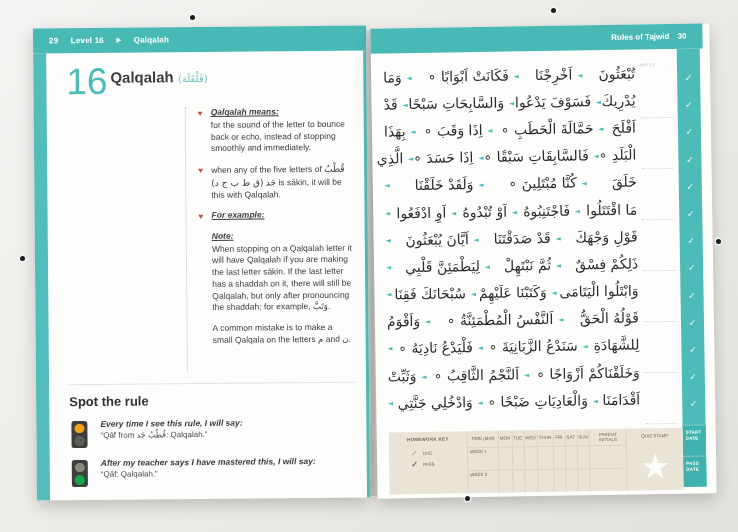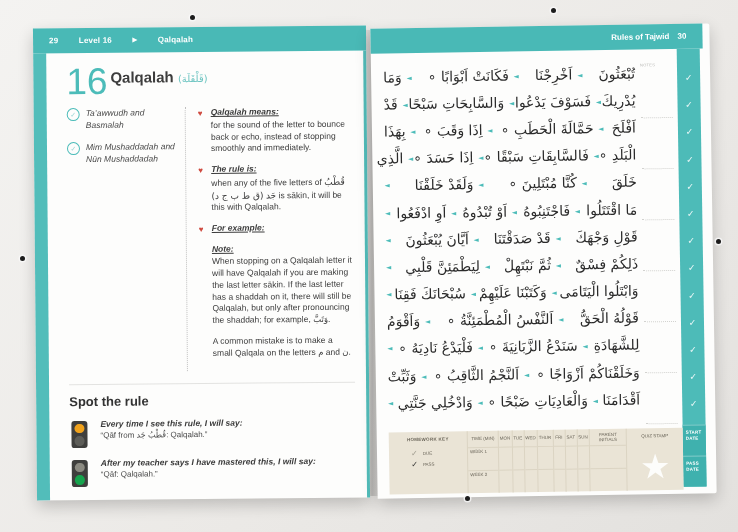--- a/index.html
+++ b/index.html
@@ -14,21 +14,21 @@
              border-radius:2px 0 0 2px;}
   .page-right{left:374px;top:26px;width:339px;height:470px;transform:rotate(-.9deg);
               border-radius:0 2px 2px 0;}
   .spine{position:absolute;left:360px;top:30px;width:22px;height:466px;
          background:linear-gradient(to right,rgba(0,0,0,0) 0%,rgba(0,0,0,.10) 45%,rgba(0,0,0,.16) 55%,rgba(0,0,0,0) 100%);}
 
   
   .lp-header{position:absolute;left:0;top:0;right:0;height:25px;background:#49b9b6;
              color:#fff;font-size:8px;font-weight:bold;line-height:25px;padding-left:16px;
              letter-spacing:.2px;}
-  .lp-header span{margin-right:18px;}
+  .lp-header span{margin-right:10px;}
   .lp-header .crumb-arrow{font-size:6px;vertical-align:1px;}
   .lp-leftbar{position:absolute;left:0;top:25px;bottom:0;width:13px;background:#52bdba;}
   .lp-rightbar{position:absolute;right:0;top:25px;bottom:0;width:3px;background:#52bdba;}
   .lp-content{position:absolute;left:33px;top:37px;right:14px;bottom:6px;}
 
   .title-row{display:flex;align-items:flex-start;}
   .lesson-num{font-size:37px;font-weight:300;color:#4cbcb9;line-height:.9;width:44px;}
   .lesson-title{font-size:15px;font-weight:bold;margin-top:4px;}
   .title-ar{font-family:"DejaVu Sans",sans-serif;font-size:10px;color:#6fc5c2;font-weight:normal;}
 
@@ -131,42 +131,30 @@
       <div class="title-row">
         <div class="lesson-num">16</div>
         <div class="lesson-title">
           <span>Qalqalah</span>
           <span class="title-ar">(قَلْقَلَة)</span>
         </div>
       </div>
 
       <div class="cols">
         <div class="col-left">
-          <div>
-
-          <div class="prior-item">
-              <span class="circle-check">✓</span>
-              <span class="prior-label">Ta’awwudh and Basmalah</span>
-            </div>
-              <div class="prior-item">
-              <span class="circle-check">✓</span>
-              <span class="prior-label">Mim Mushaddadah and Nūn Mushaddadah</span>
-            </div>
-            </div>
         </div>
 
         <div class="col-right">
           <div class="sec">
             <span class="heart">♥</span>
             <div class="sec-head">Qalqalah means:</div>
             <p class="sec-body">for the sound of the letter to bounce back or echo, instead of stopping smoothly and immediately.</p>
           </div>
           <div class="sec">
             <span class="heart">♥</span>
-            <div class="sec-head">The rule is:</div>
             <p class="sec-body">
               <span>when any of the five letters of</span>
               <span class="inline-ar">قُطْبُ جَد</span>
               <span class="inline-ar">(ق ط ب ج د)</span>
               <span>is sākin, it will be this with Qalqalah.</span>
             </p>
           </div>
           <div class="sec">
             <span class="heart">♥</span>
             <div class="sec-head">For example:</div>

